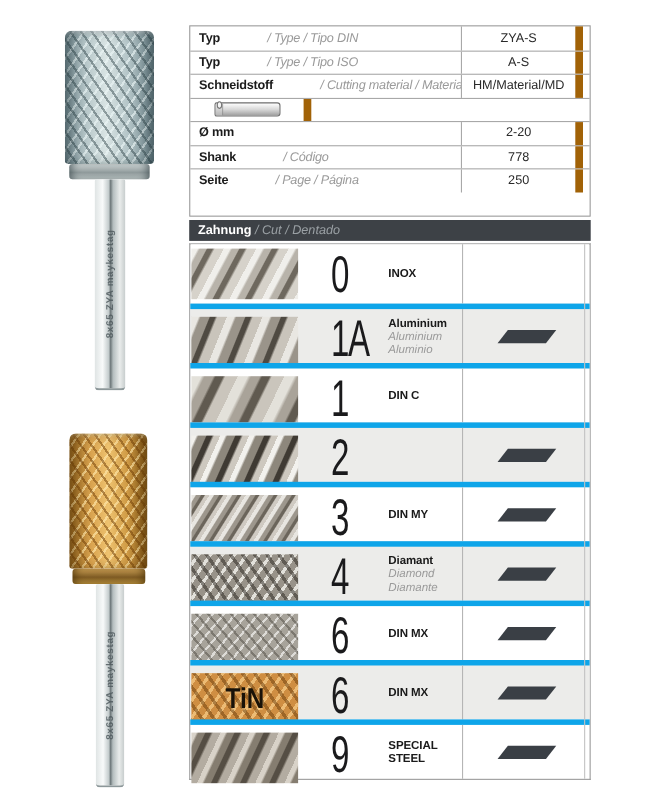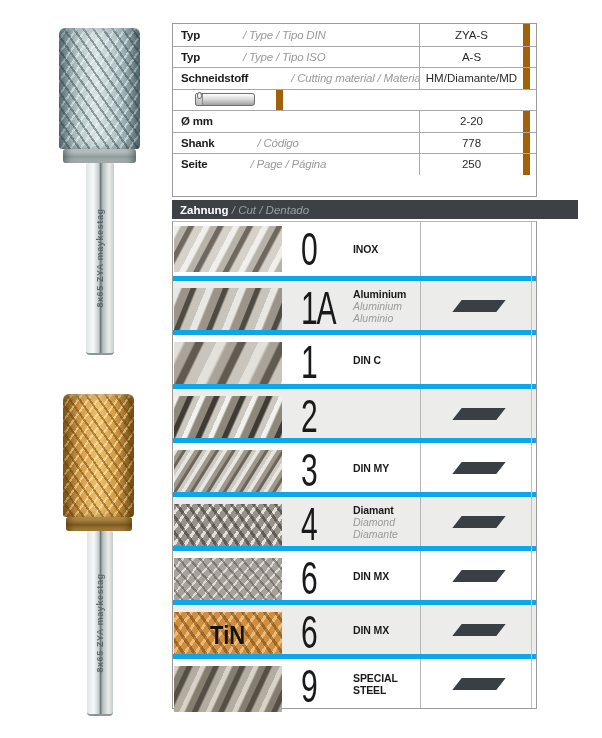--- a/index.html
+++ b/index.html
@@ -59,37 +59,37 @@
   .spec-val{width:110px;height:100%;border-right:7px solid #a16207;display:flex;align-items:center;justify-content:center;font-size:11.5px;color:#2a2a2a;box-sizing:border-box;}
   .spec-edge{flex:1;}
 
   
   .shank-icon{position:relative;width:58px;height:11px;background:linear-gradient(180deg,#ffffff 0%,#d8d8d8 50%,#9f9f9f 100%);border:1px solid #6f6f6f;border-radius:2px 3px 3px 2px;}
   .shank-icon::before{content:"";position:absolute;left:0;top:0;bottom:0;width:6px;background:linear-gradient(180deg,#f0f0f0,#b5b5b5);border-right:1px solid #8a8a8a;border-radius:2px 0 0 2px;}
   .shank-icon::after{content:"";position:absolute;left:1px;top:-2px;width:3px;height:5px;border:1px solid #777;border-radius:50%;background:#f7f7f7;}
 
   
   .section-bar{
-    position:absolute;left:172px;top:200px;width:406px;height:19px;background:#3d4146;
+    position:absolute;left:172px;top:200px;width:365px;height:19px;background:#3d4146;
     box-sizing:border-box;display:flex;align-items:center;padding-left:8px;font-size:11.5px;white-space:pre;
   }
   .section-bar b{color:#ffffff;font-weight:bold;}
   .section-bar i{color:#9aa0a4;font-style:italic;}
 
   
   .cut-table{
     position:absolute;left:172px;top:221px;width:365px;height:488px;
     border:1px solid #9b9b9b;border-top-color:#b5b5b5;box-sizing:border-box;background:#fff;
   }
   .cut-table::after{content:"";position:absolute;right:4px;top:0;bottom:0;border-left:1px solid #c2c2c2;}
   .cut-row{position:relative;height:54px;box-sizing:border-box;}
   .cut-row:nth-child(even){background:#ececea;}
   .cut-row + .cut-row{border-top:5px solid #0ea5e9;}
   .cut-row + .cut-row .thumb{margin-top:3px;}
-  .thumb{position:absolute;left:1px;top:4px;width:108px;height:46px;display:flex;align-items:center;justify-content:center;}
+  .thumb{position:absolute;left:1px;top:4px;width:97px;height:46px;display:flex;align-items:center;justify-content:center;}
   .tin-label{font-size:26px;font-weight:bold;color:#191208;transform:scaleX(.85);letter-spacing:0px;text-shadow:0 1px 0 rgba(255,220,160,.4);}
   .code{position:absolute;left:128px;top:0;height:54px;line-height:54px;font-size:47px;color:#1a1a1c;font-weight:400;transform:scaleX(.64);transform-origin:left center;white-space:nowrap;letter-spacing:-2px;}
   .cut-lbls{position:absolute;left:180px;top:50%;transform:translateY(-50%);width:68px;line-height:1.15;}
   .cut-l1{font-size:10.5px;font-weight:bold;color:#1a1a1a;letter-spacing:-0.1px;}
   .cut-l2,.cut-l3{font-size:10.5px;font-style:italic;color:#9a9a9a;}
   .mark-cell{position:absolute;left:247px;top:0;bottom:0;width:116px;border-left:1px solid #b5b5b5;display:flex;align-items:center;justify-content:center;box-sizing:border-box;}
   .mark{width:44px;height:12px;background:#3a3f45;transform:skewX(-38deg);}
 
   
   .tex-a{background:repeating-linear-gradient(118deg,#f0efeb 0 5px,#b8b3aa 7px 12px,#6e685e 13px 17px,#d6d2ca 19px 26px);}
@@ -148,21 +148,21 @@
           <i> / Type / Tipo ISO</i>
         </div>
       <div class="spec-val">A-S</div>
         <div class="spec-edge"></div>
     </div>
     <div class="spec-row">
       <div class="spec-lbl">
           <b>Schneidstoff</b>
           <i> / Cutting material / Material de corte</i>
         </div>
-      <div class="spec-val">HM/Diamante/MD</div>
+      <div class="spec-val">HM/Material/MD</div>
         <div class="spec-edge"></div>
     </div>
     <div class="spec-row">
       <div class="spec-val">
           <span class="shank-icon"></span>
         </div>
         <div class="spec-edge"></div>
     </div>
     <div class="spec-row">
       <div class="spec-lbl">

